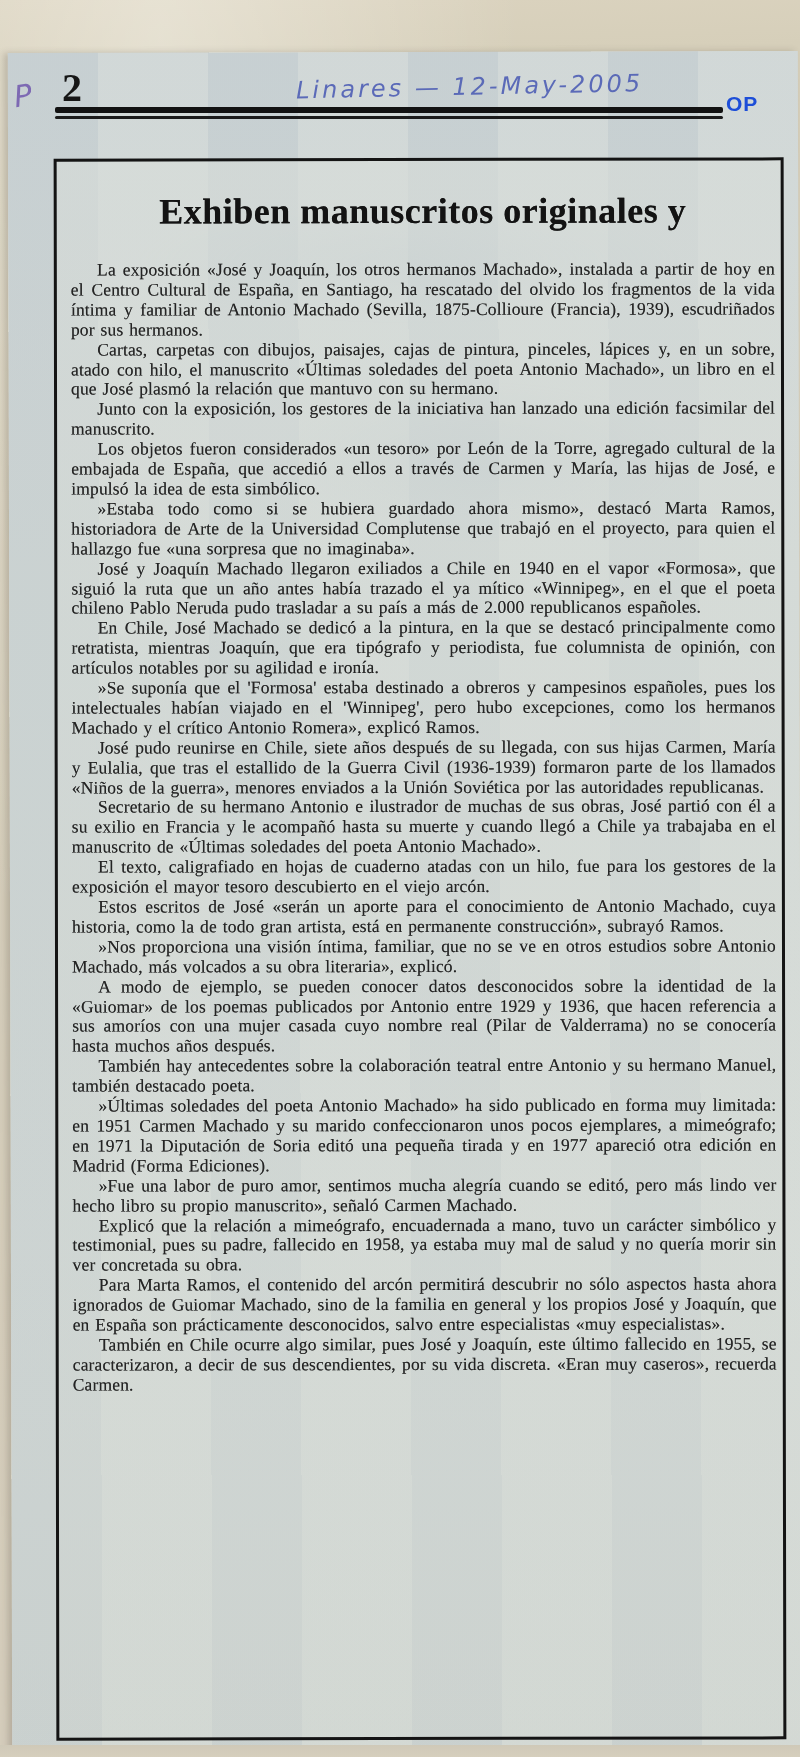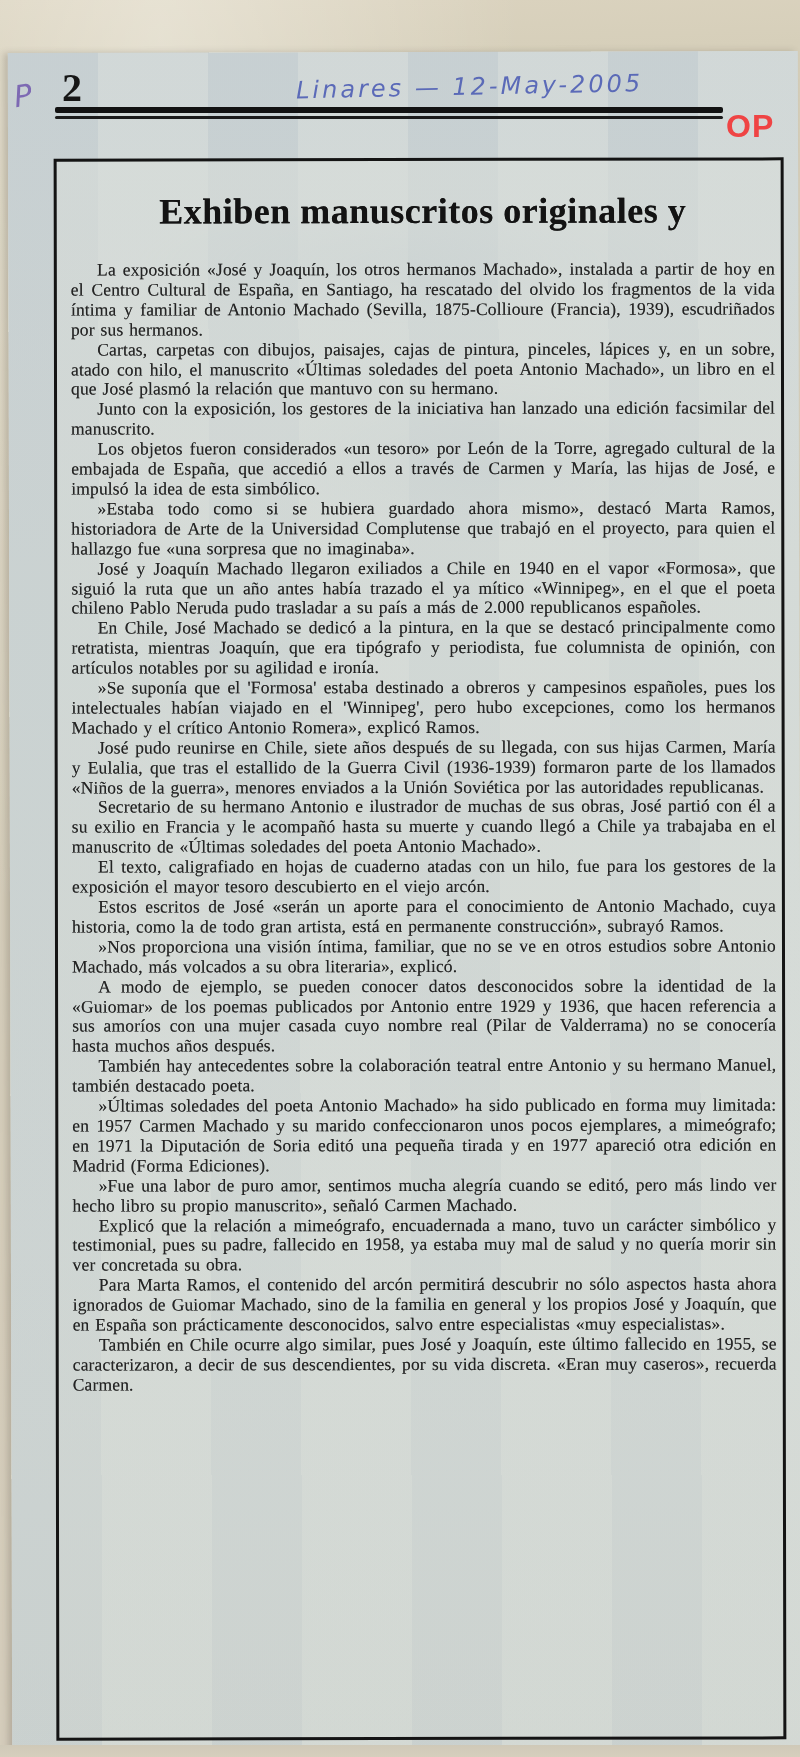--- a/index.html
+++ b/index.html
@@ -45,23 +45,23 @@
   .hand-date{
     position:absolute;left:296px;top:12px;width:420px;
     font-family:"DejaVu Sans",sans-serif;font-style:italic;
     font-size:24px;letter-spacing:3px;color:#4f5fb5;opacity:.9;
     transform:rotate(-1.2deg);white-space:nowrap;
   }
   .rule-wrap{position:absolute;left:55px;top:47px;width:668px;}
   .rule-thick{height:6px;background:#121212;border-radius:2px;}
   .rule-thin{height:3px;background:#1b1b1b;margin-top:3px;border-radius:2px;}
   .op-label{
-    position:absolute;left:726px;top:48px;
+    position:absolute;left:726px;top:32px;
     font-family:"Liberation Sans","DejaVu Sans",sans-serif;
-    font-weight:bold;font-size:32px;color:#ef4444;letter-spacing:1px;
+    font-weight:bold;font-size:21px;color:#1d4ed8;letter-spacing:1px;
   }
 
   
   .article-box{
     position:absolute;left:55px;top:158px;width:730px;height:1582px;
     border:3px solid #141414;
     background:linear-gradient(179deg, rgba(216,221,217,.6), rgba(208,214,209,.4));
     box-sizing:border-box;
     padding:20px 6px 0 14px;
     transform:rotate(-.1deg);
@@ -116,21 +116,21 @@
     <p>José y Joaquín Machado llegaron exiliados a Chile en 1940 en el vapor «Formosa», que siguió la ruta que un año antes había trazado el ya mítico «Winnipeg», en el que el poeta chileno Pablo Neruda pudo trasladar a su país a más de 2.000 republicanos españoles.</p>
     <p>En Chile, José Machado se dedicó a la pintura, en la que se destacó principalmente como retratista, mientras Joaquín, que era tipógrafo y periodista, fue columnista de opinión, con artículos notables por su agilidad e ironía.</p>
     <p>»Se suponía que el 'Formosa' estaba destinado a obreros y campesinos españoles, pues los intelectuales habían viajado en el 'Winnipeg', pero hubo excepciones, como los hermanos Machado y el crítico Antonio Romera», explicó Ramos.</p>
     <p>José pudo reunirse en Chile, siete años después de su llegada, con sus hijas Carmen, María y Eulalia, que tras el estallido de la Guerra Civil (1936-1939) formaron parte de los llamados «Niños de la guerra», menores enviados a la Unión Soviética por las autoridades republicanas.</p>
     <p>Secretario de su hermano Antonio e ilustrador de muchas de sus obras, José partió con él a su exilio en Francia y le acompañó hasta su muerte y cuando llegó a Chile ya trabajaba en el manuscrito de «Últimas soledades del poeta Antonio Machado».</p>
     <p>El texto, caligrafiado en hojas de cuaderno atadas con un hilo, fue para los gestores de la exposición el mayor tesoro descubierto en el viejo arcón.</p>
     <p>Estos escritos de José «serán un aporte para el conocimiento de Antonio Machado, cuya historia, como la de todo gran artista, está en permanente construcción», subrayó Ramos.</p>
     <p>»Nos proporciona una visión íntima, familiar, que no se ve en otros estudios sobre Antonio Machado, más volcados a su obra literaria», explicó.</p>
     <p>A modo de ejemplo, se pueden conocer datos desconocidos sobre la identidad de la «Guiomar» de los poemas publicados por Antonio entre 1929 y 1936, que hacen referencia a sus amoríos con una mujer casada cuyo nombre real (Pilar de Valderrama) no se conocería hasta muchos años después.</p>
     <p>También hay antecedentes sobre la colaboración teatral entre Antonio y su hermano Manuel, también destacado poeta.</p>
-    <p>»Últimas soledades del poeta Antonio Machado» ha sido publicado en forma muy limitada: en 1957 Carmen Machado y su marido confeccionaron unos pocos ejemplares, a mimeógrafo; en 1971 la Diputación de Soria editó una pequeña tirada y en 1977 apareció otra edición en Madrid (Forma Ediciones).</p>
+    <p>»Últimas soledades del poeta Antonio Machado» ha sido publicado en forma muy limitada: en 1951 Carmen Machado y su marido confeccionaron unos pocos ejemplares, a mimeógrafo; en 1971 la Diputación de Soria editó una pequeña tirada y en 1977 apareció otra edición en Madrid (Forma Ediciones).</p>
     <p>»Fue una labor de puro amor, sentimos mucha alegría cuando se editó, pero más lindo ver hecho libro su propio manuscrito», señaló Carmen Machado.</p>
     <p>Explicó que la relación a mimeógrafo, encuadernada a mano, tuvo un carácter simbólico y testimonial, pues su padre, fallecido en 1958, ya estaba muy mal de salud y no quería morir sin ver concretada su obra.</p>
     <p>Para Marta Ramos, el contenido del arcón permitirá descubrir no sólo aspectos hasta ahora ignorados de Guiomar Machado, sino de la familia en general y los propios José y Joaquín, que en España son prácticamente desconocidos, salvo entre especialistas «muy especialistas».</p>
     <p>También en Chile ocurre algo similar, pues José y Joaquín, este último fallecido en 1955, se caracterizaron, a decir de sus descendientes, por su vida discreta. «Eran muy caseros», recuerda Carmen.</p>
   </div>
 </div>
 
 <div class="bottom-strip"></div>
 
 </body></html>

